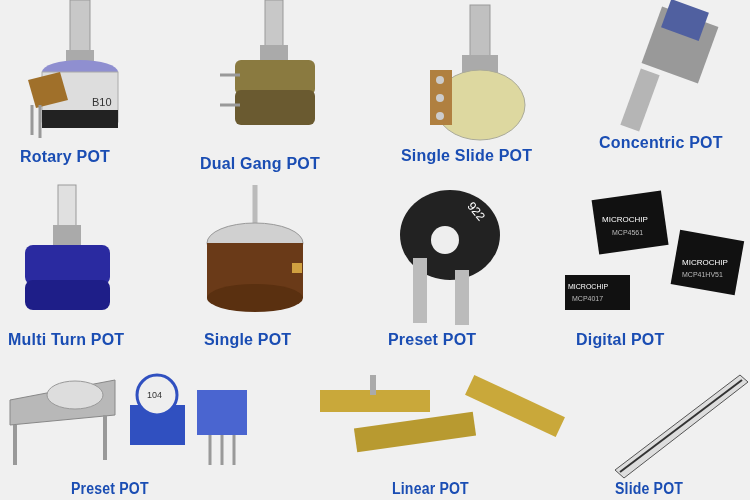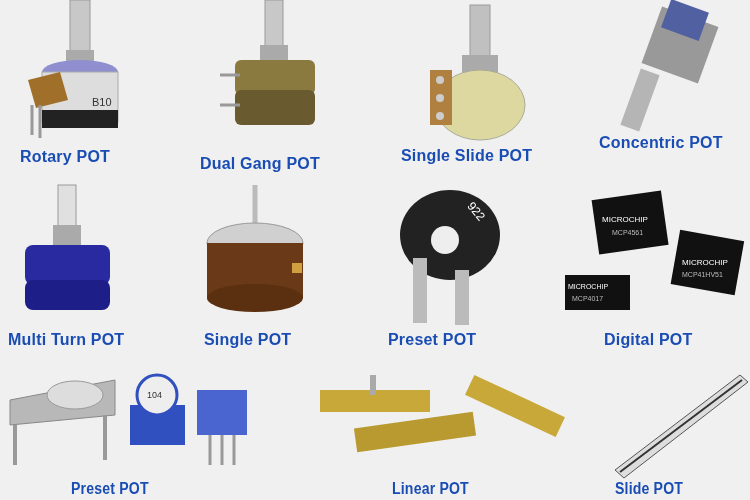--- a/index.html
+++ b/index.html
@@ -98,21 +98,21 @@
     <rect x="35" y="10" width="70" height="55" fill="#111" transform="rotate(-8 70 37)"></rect>
     <text x="42" y="37" font-size="8" fill="#fff">MICROCHIP</text>
     <text x="52" y="50" font-size="7" fill="#bbb">MCP4561</text>
     <rect x="115" y="50" width="65" height="55" fill="#111" transform="rotate(10 147 77)"></rect>
     <text x="122" y="80" font-size="8" fill="#fff">MICROCHIP</text>
     <text x="122" y="92" font-size="7" fill="#bbb">MCP41HV51</text>
     <rect x="5" y="90" width="65" height="35" fill="#111"></rect>
     <text x="8" y="104" font-size="7" fill="#fff">MICROCHIP</text>
     <text x="12" y="116" font-size="7" fill="#bbb">MCP4017</text>
   </svg>
-  <div class="label" style="left:604px;top:331px;">Digital POT</div>
+  <div class="label" style="left:576px;top:331px;">Digital POT</div>
 </div>
 
 <div class="cell">
   <svg style="left:5px;top:370px;" width="250" height="105">
     <polygon points="5,30 110,10 110,45 5,55" fill="#b8b8b8" stroke="#888"></polygon>
     <ellipse cx="70" cy="25" rx="28" ry="14" fill="#ddd" stroke="#999"></ellipse>
     <line x1="10" y1="55" x2="10" y2="95" stroke="#999" stroke-width="4"></line>
     <line x1="100" y1="45" x2="100" y2="90" stroke="#999" stroke-width="4"></line>
     <rect x="125" y="35" width="55" height="40" fill="#3050c0"></rect>
     <circle cx="152" cy="25" r="20" fill="#eee" stroke="#3050c0" stroke-width="3"></circle>

